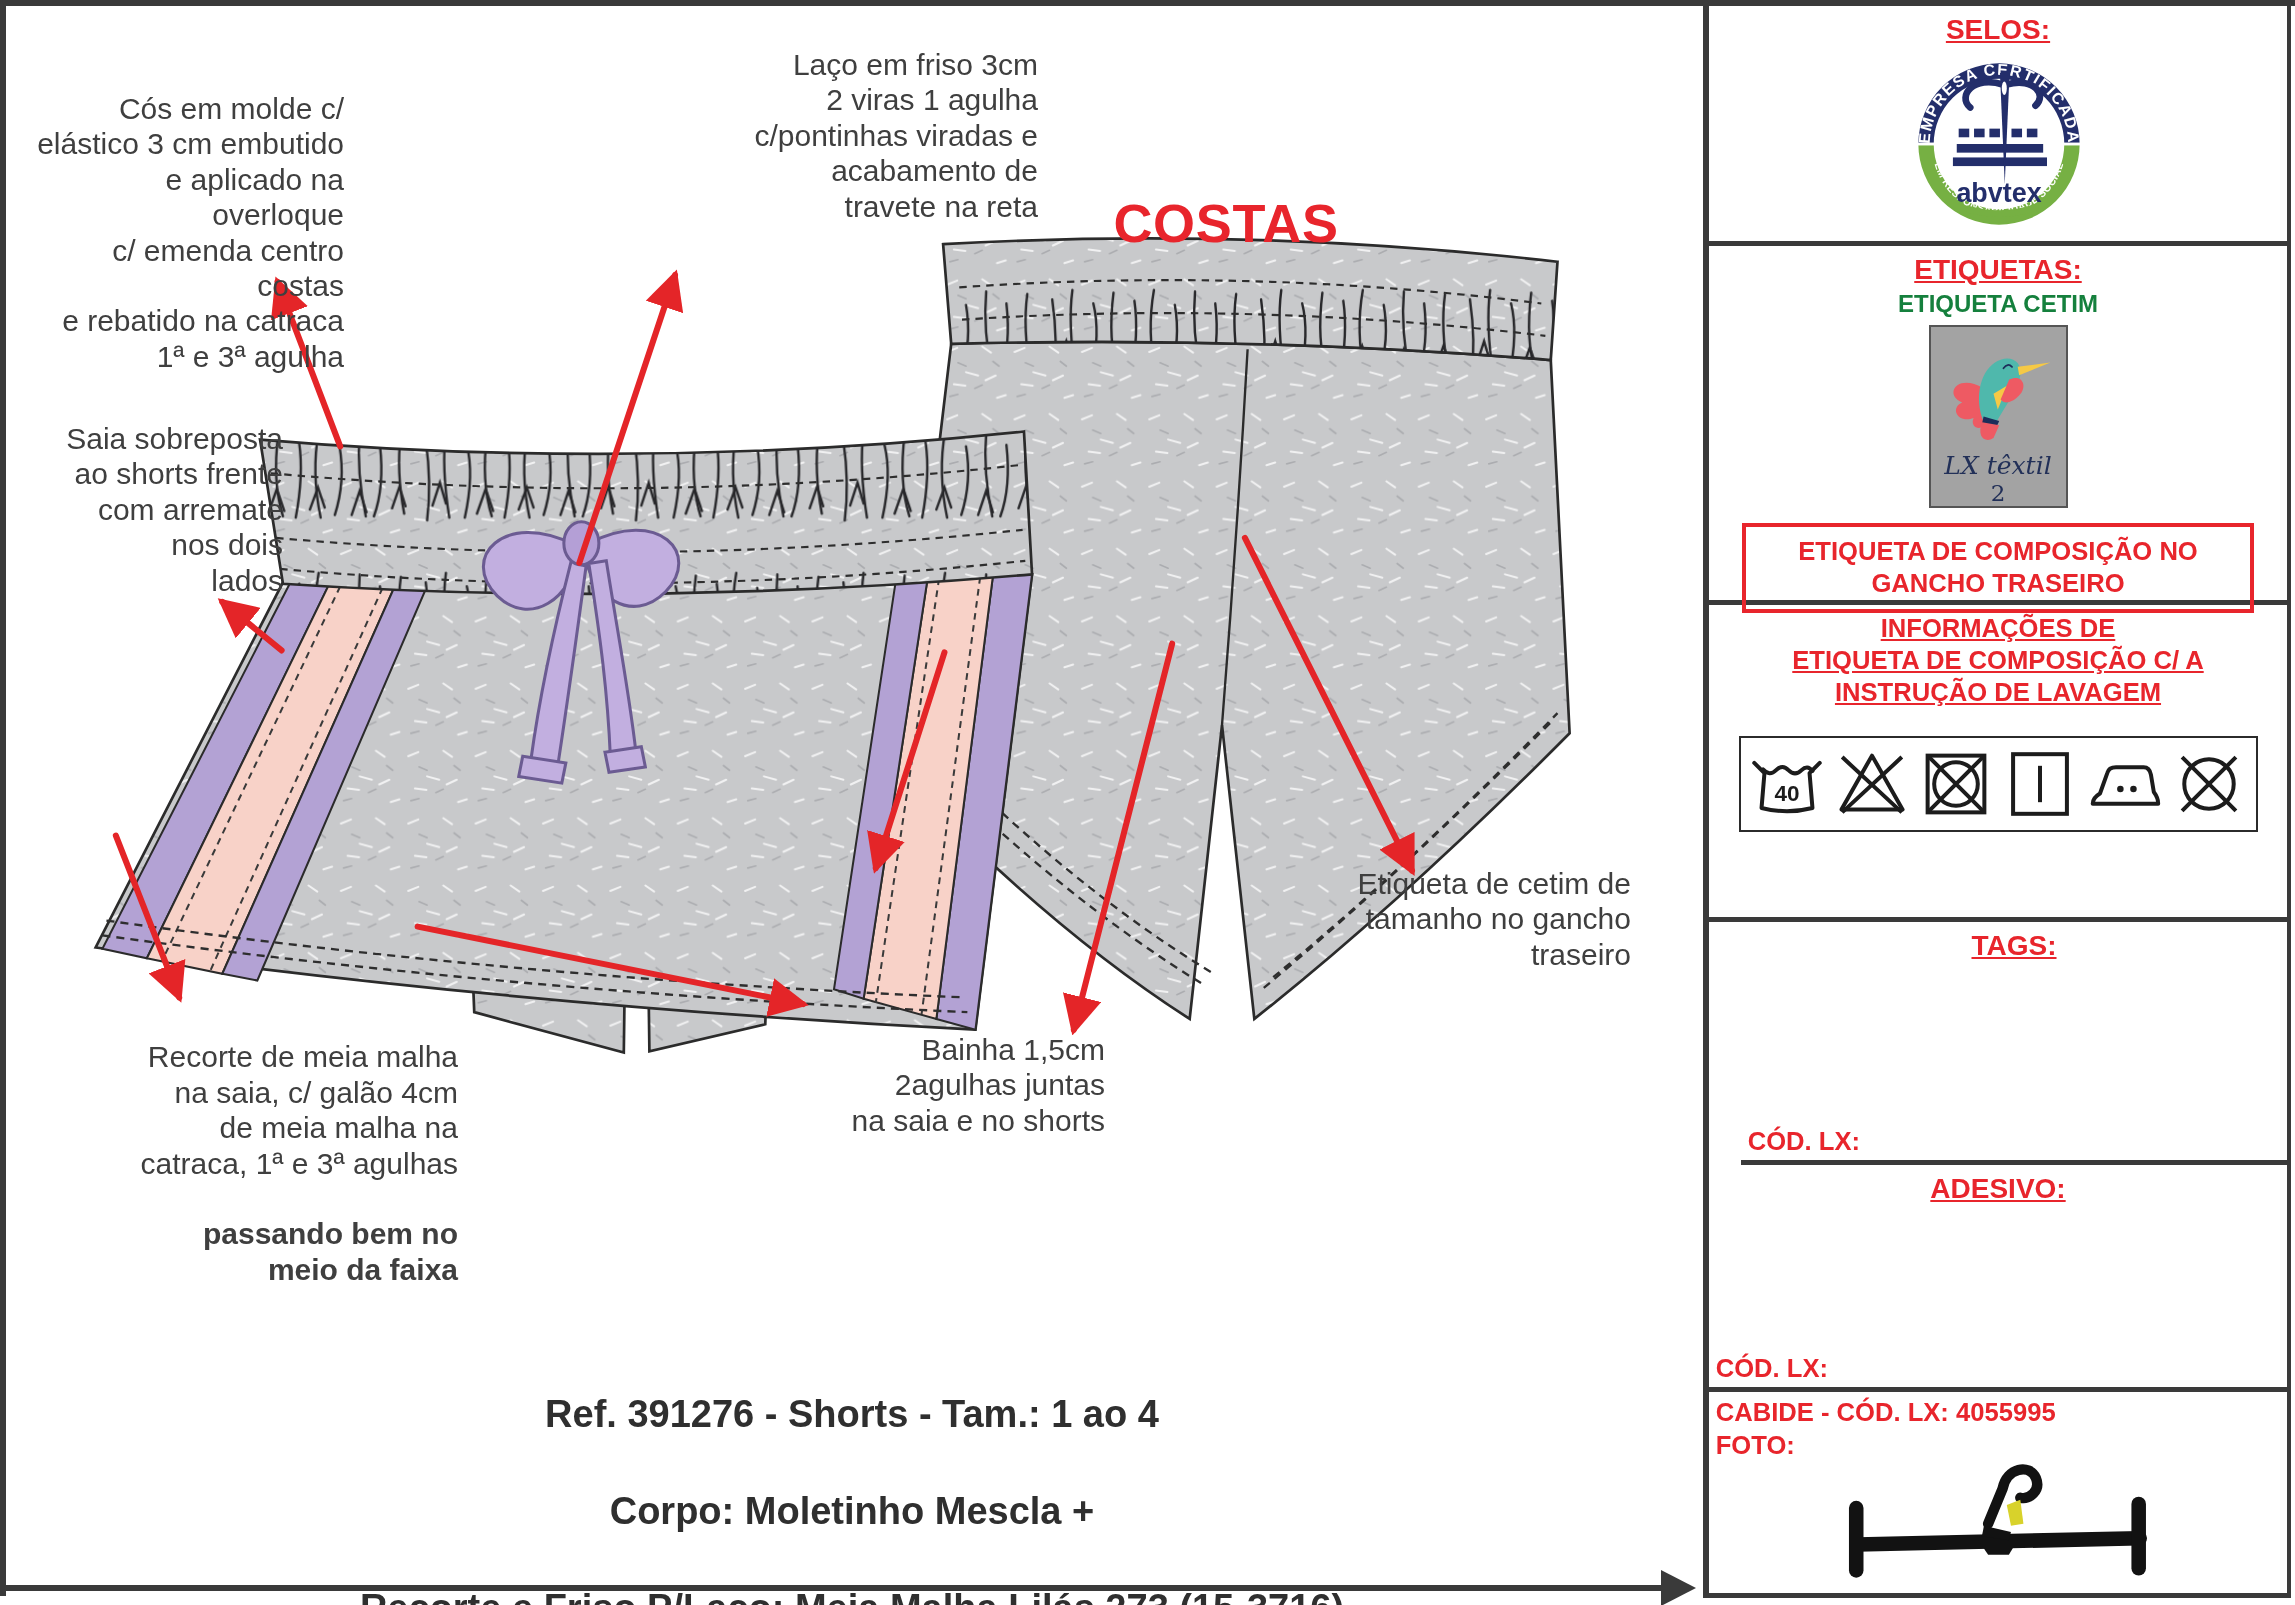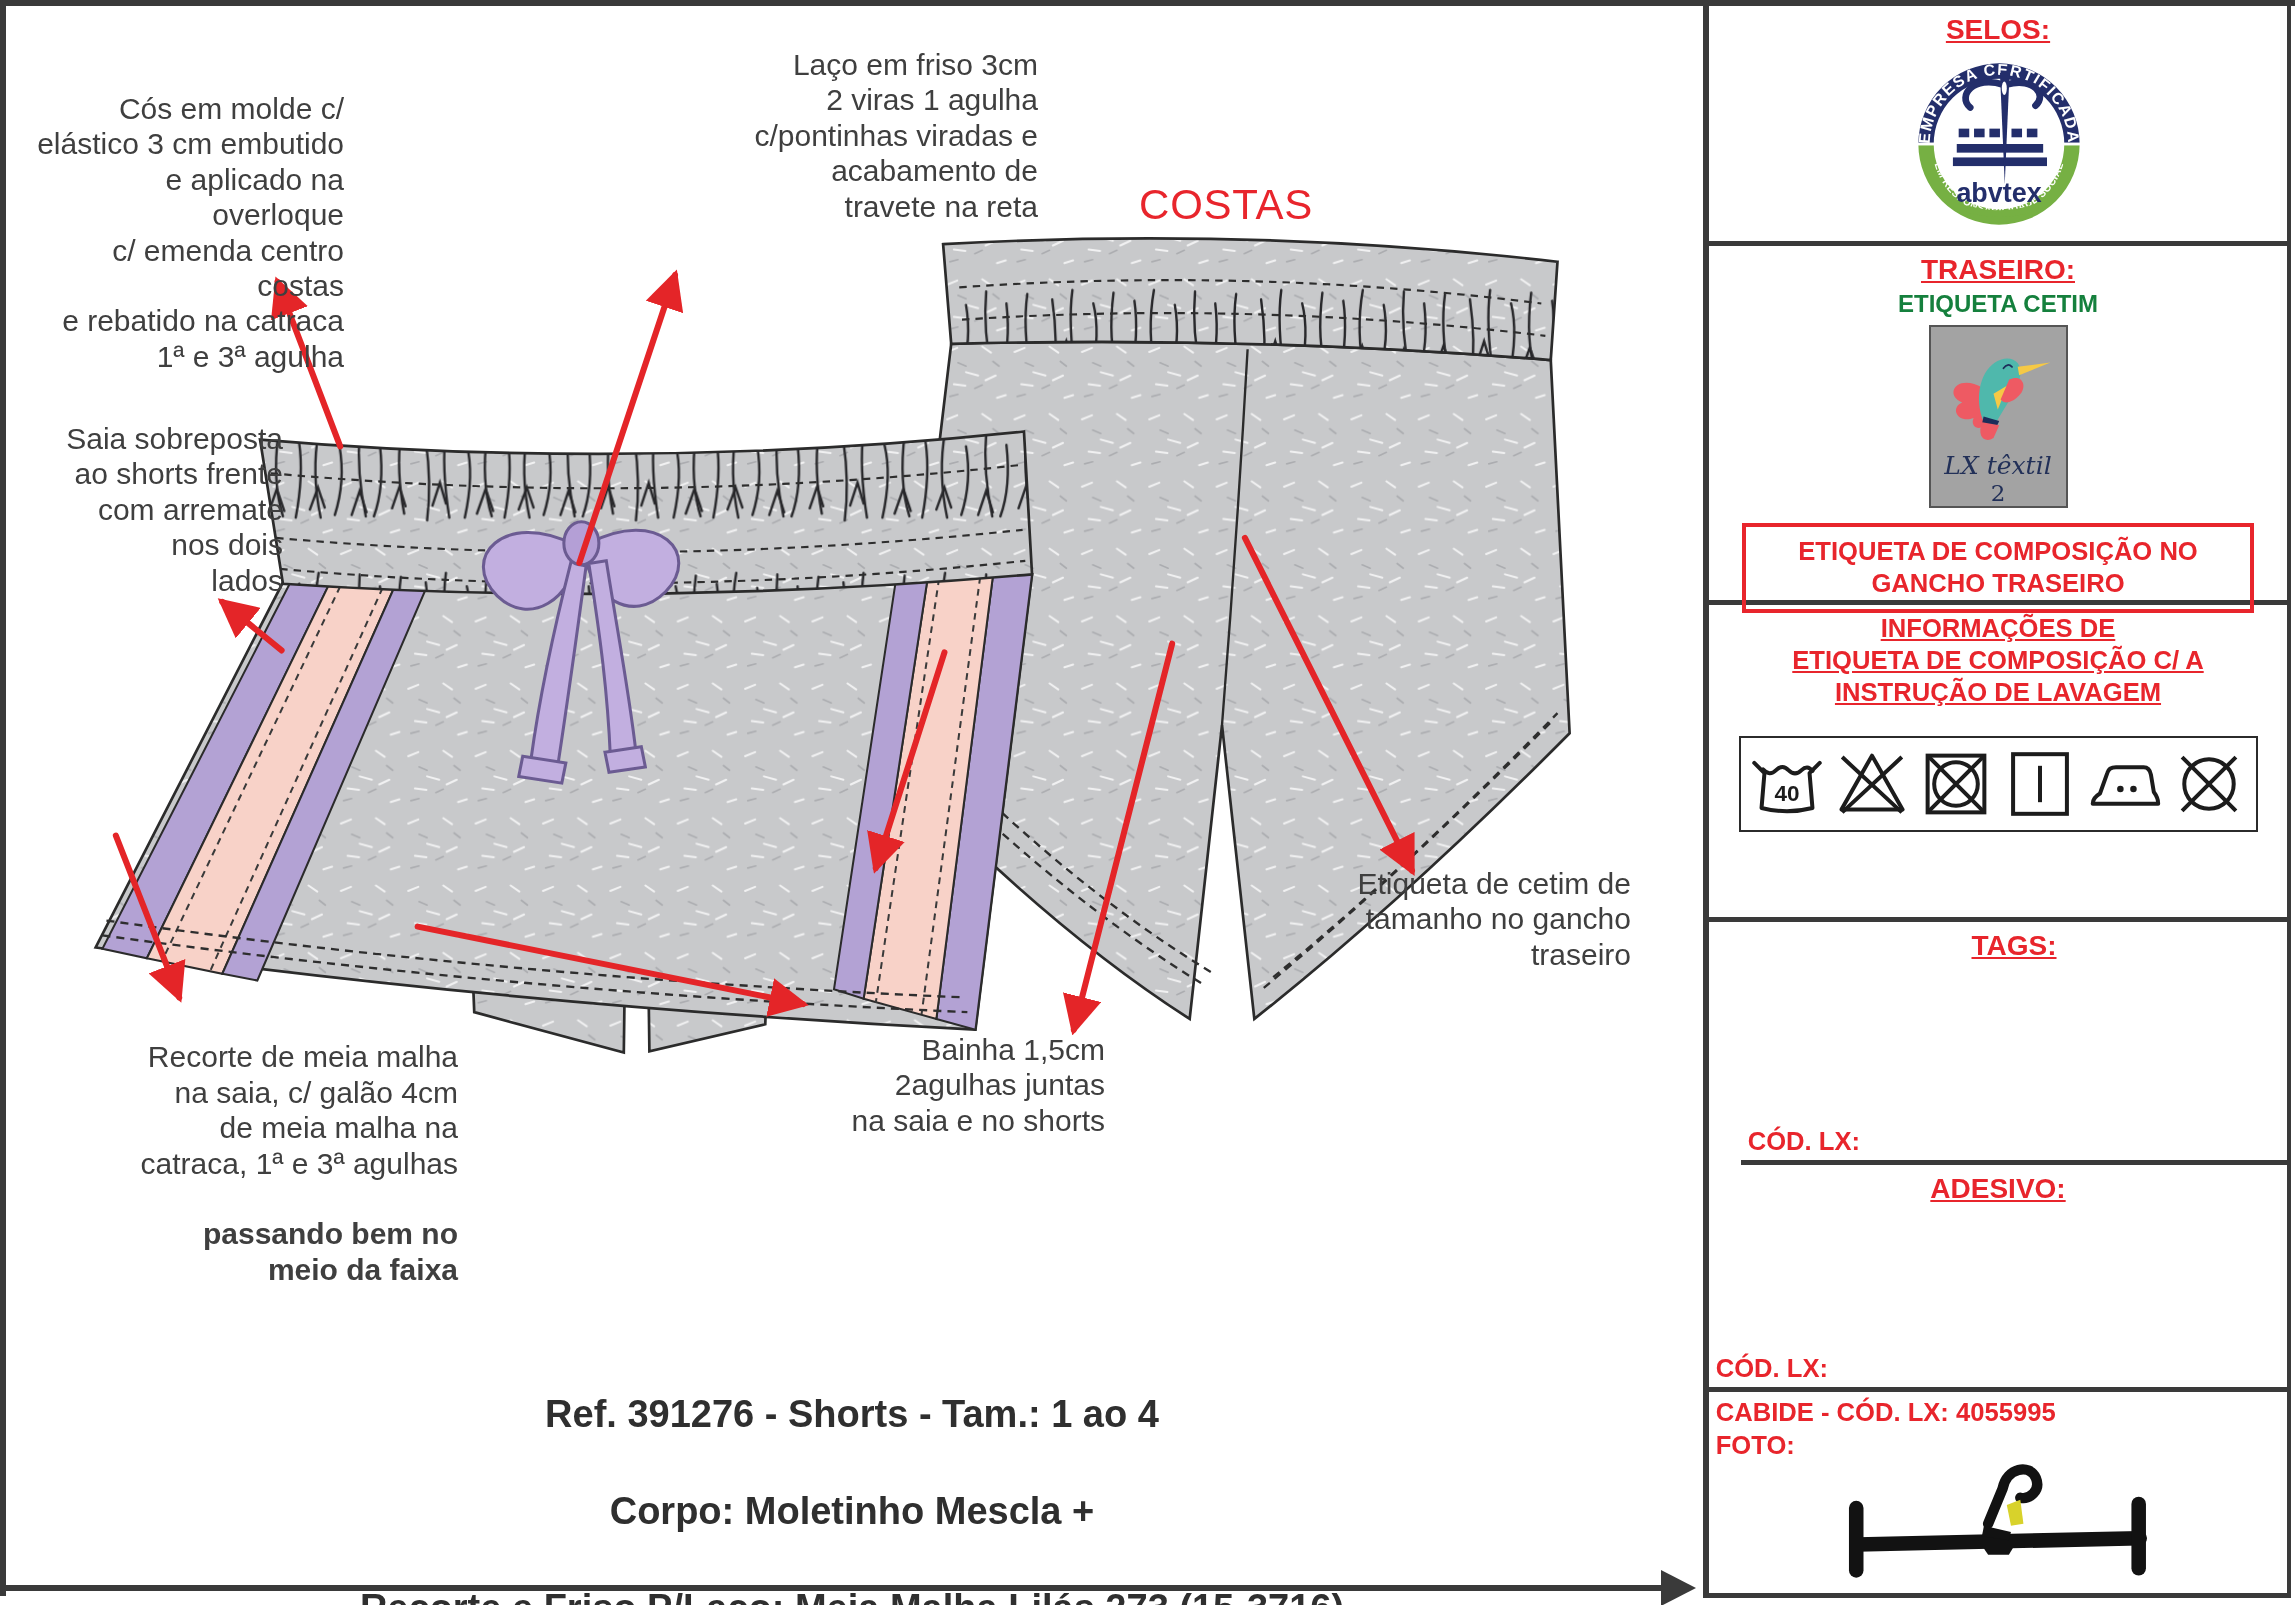--- a/index.html
+++ b/index.html
@@ -6,21 +6,21 @@
   body{width:2295px;height:1606px;position:relative;font-family:"Liberation Sans",sans-serif;overflow:hidden;}
   .abs{position:absolute;}
   
   #top-border{left:0;top:0;width:2295px;height:6px;background:#3a3a3a;}
   #left-border{left:0;top:0;width:6px;height:1596px;background:#3a3a3a;}
   #main-bottom{left:6px;top:1585px;width:1661px;height:6px;background:#3a3a3a;}
   #main-bottom-arrow{left:1661px;top:1570px;width:0;height:0;border-top:18px solid transparent;border-bottom:18px solid transparent;border-left:35px solid #3a3a3a;}
   
   .note{color:#3f3f3f;font-size:30px;line-height:1.18;text-align:right;white-space:pre-line;}
   .note b{font-weight:bold;}
-  .costas{color:#e8252c;font-size:42px;font-weight:normal;text-align:center;letter-spacing:0.7px;}
+  .costas{color:#e8252c;font-size:54px;font-weight:bold;text-align:center;letter-spacing:0.7px;margin-top:11px;}
   .spec{color:#2f2f2f;font-size:38px;font-weight:bold;text-align:center;line-height:1.28;white-space:pre-line;}
   
   #sidebar{left:1703px;top:6px;width:588px;height:1592px;border-left:6px solid #3a3a3a;border-right:4.7px solid #3a3a3a;border-bottom:5.4px solid #3a3a3a;box-sizing:border-box;display:flex;flex-direction:column;background:#fff;justify-content:space-between;}
   .sec{position:relative;box-sizing:border-box;border-bottom:5.4px solid #3a3a3a;display:flex;flex-direction:column;align-items:center;}
   .sec:last-child{border-bottom:none;flex:1;}
   .sec-title{color:#e8252c;font-size:28px;font-weight:bold;text-decoration:underline;text-align:center;margin-top:8px;white-space:pre-line;}
   .sec-sub{color:#15803d;font-size:24px;font-weight:bold;margin-top:4px;}
   .codlx{position:absolute;left:6.7px;bottom:4px;color:#e8252c;font-size:25.6px;font-weight:bold;}
   #label-box{margin-top:6.7px;width:135px;height:210px;border:2px solid #555;background:#a3a3a3;display:flex;flex-direction:column;align-items:center;}
   #label-brand{color:#223058;font-size:25px;font-family:"DejaVu Serif",serif;font-style:italic;margin-top:-4px;}
@@ -242,21 +242,21 @@
         </g>
         <polygon points="101,26 111,26 106,142" fill="#232e6b"></polygon>
         <ellipse cx="105.5" cy="42" rx="2.6" ry="7" fill="#ffffff"></ellipse>
       </g>
       <text x="100" y="160" text-anchor="middle" font-size="28" font-weight="bold" fill="#232e6b">abvtex</text>
       <path d="M68,168 Q104,178 138,166" stroke="#76b043" stroke-width="7" fill="none" stroke-linecap="round"></path>
     </svg>
   </div>
 
   <div class="sec" style="height:359px;">
-    <div class="sec-title">TRASEIRO:</div>
+    <div class="sec-title">ETIQUETAS:</div>
     <div class="sec-sub">ETIQUETA CETIM</div>
     <div id="label-box">
       <svg width="121" height="128" viewBox="0 0 170 160">
         <path d="M64,76 C26,54 8,86 34,96 C16,104 28,126 50,118 C44,132 62,138 68,124 Z" fill="#ee5a63"></path>
         <path d="M62,118 C50,80 64,44 88,36 C106,30 118,42 116,56 C114,74 98,96 84,120 C76,132 66,128 62,118 Z" fill="#4fb8ac"></path>
         <polygon points="112,46 158,40 114,58" fill="#f6c945"></polygon>
         <path d="M92,48 q6,-8 12,-2" stroke="#1d2d5a" stroke-width="2.5" fill="none" stroke-linecap="round"></path>
         <polygon points="78,84 98,72 84,106" fill="#f6c945"></polygon>
         <path d="M100,64 C116,56 126,70 116,84 C106,96 94,100 88,92 Z" fill="#ee5a63"></path>
         <path d="M64,116 L86,122 L82,131 L62,125 Z" fill="#1d2d5a"></path>

